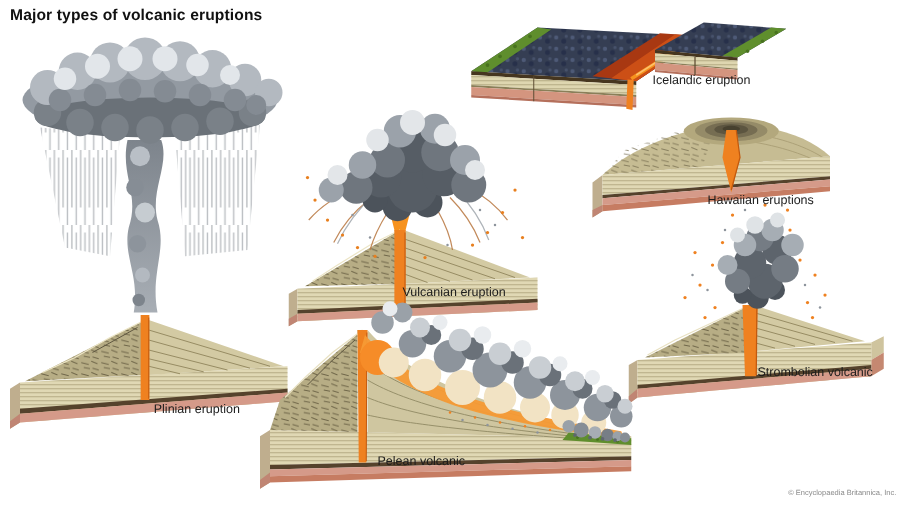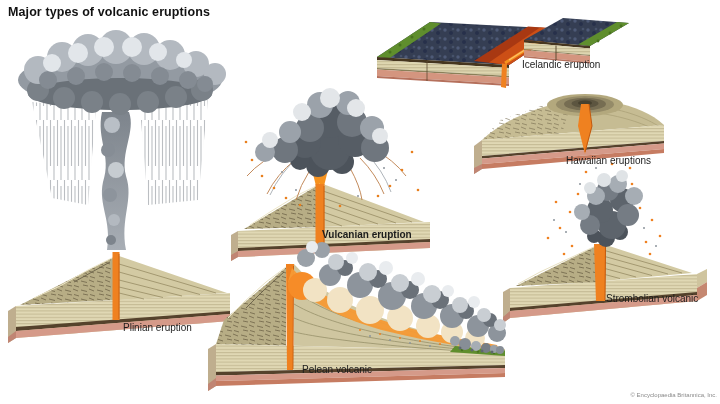--- a/index.html
+++ b/index.html
@@ -458,20 +458,20 @@
             <circle cx="390" cy="340" r="1"></circle>
             <circle cx="410" cy="343" r="1"></circle>
         <circle cx="430" cy="346" r="1"></circle>
       </g>
     </g>
   </g>
 </svg>
 
 <div class="title">Major types of volcanic eruptions</div>
 <div class="lbl" style="left:123px;top:322px;">Plinian eruption</div>
-<div class="lbl" style="left:322px;top:229px;font-weight:bold;">Vulcanian eruption</div>
+<div class="lbl" style="left:322px;top:229px;">Vulcanian eruption</div>
 <div class="lbl" style="left:522px;top:59px;">Icelandic eruption</div>
 <div class="lbl" style="left:566px;top:155px;">Hawaiian eruptions</div>
 <div class="lbl" style="left:606px;top:293px;">Strombolian volcanic</div>
 <div class="lbl" style="left:302px;top:364px;">Pelean volcanic</div>
 <div class="credit">© Encyclopaedia Britannica, Inc.</div>
 
 </div>
 
 </body></html>

